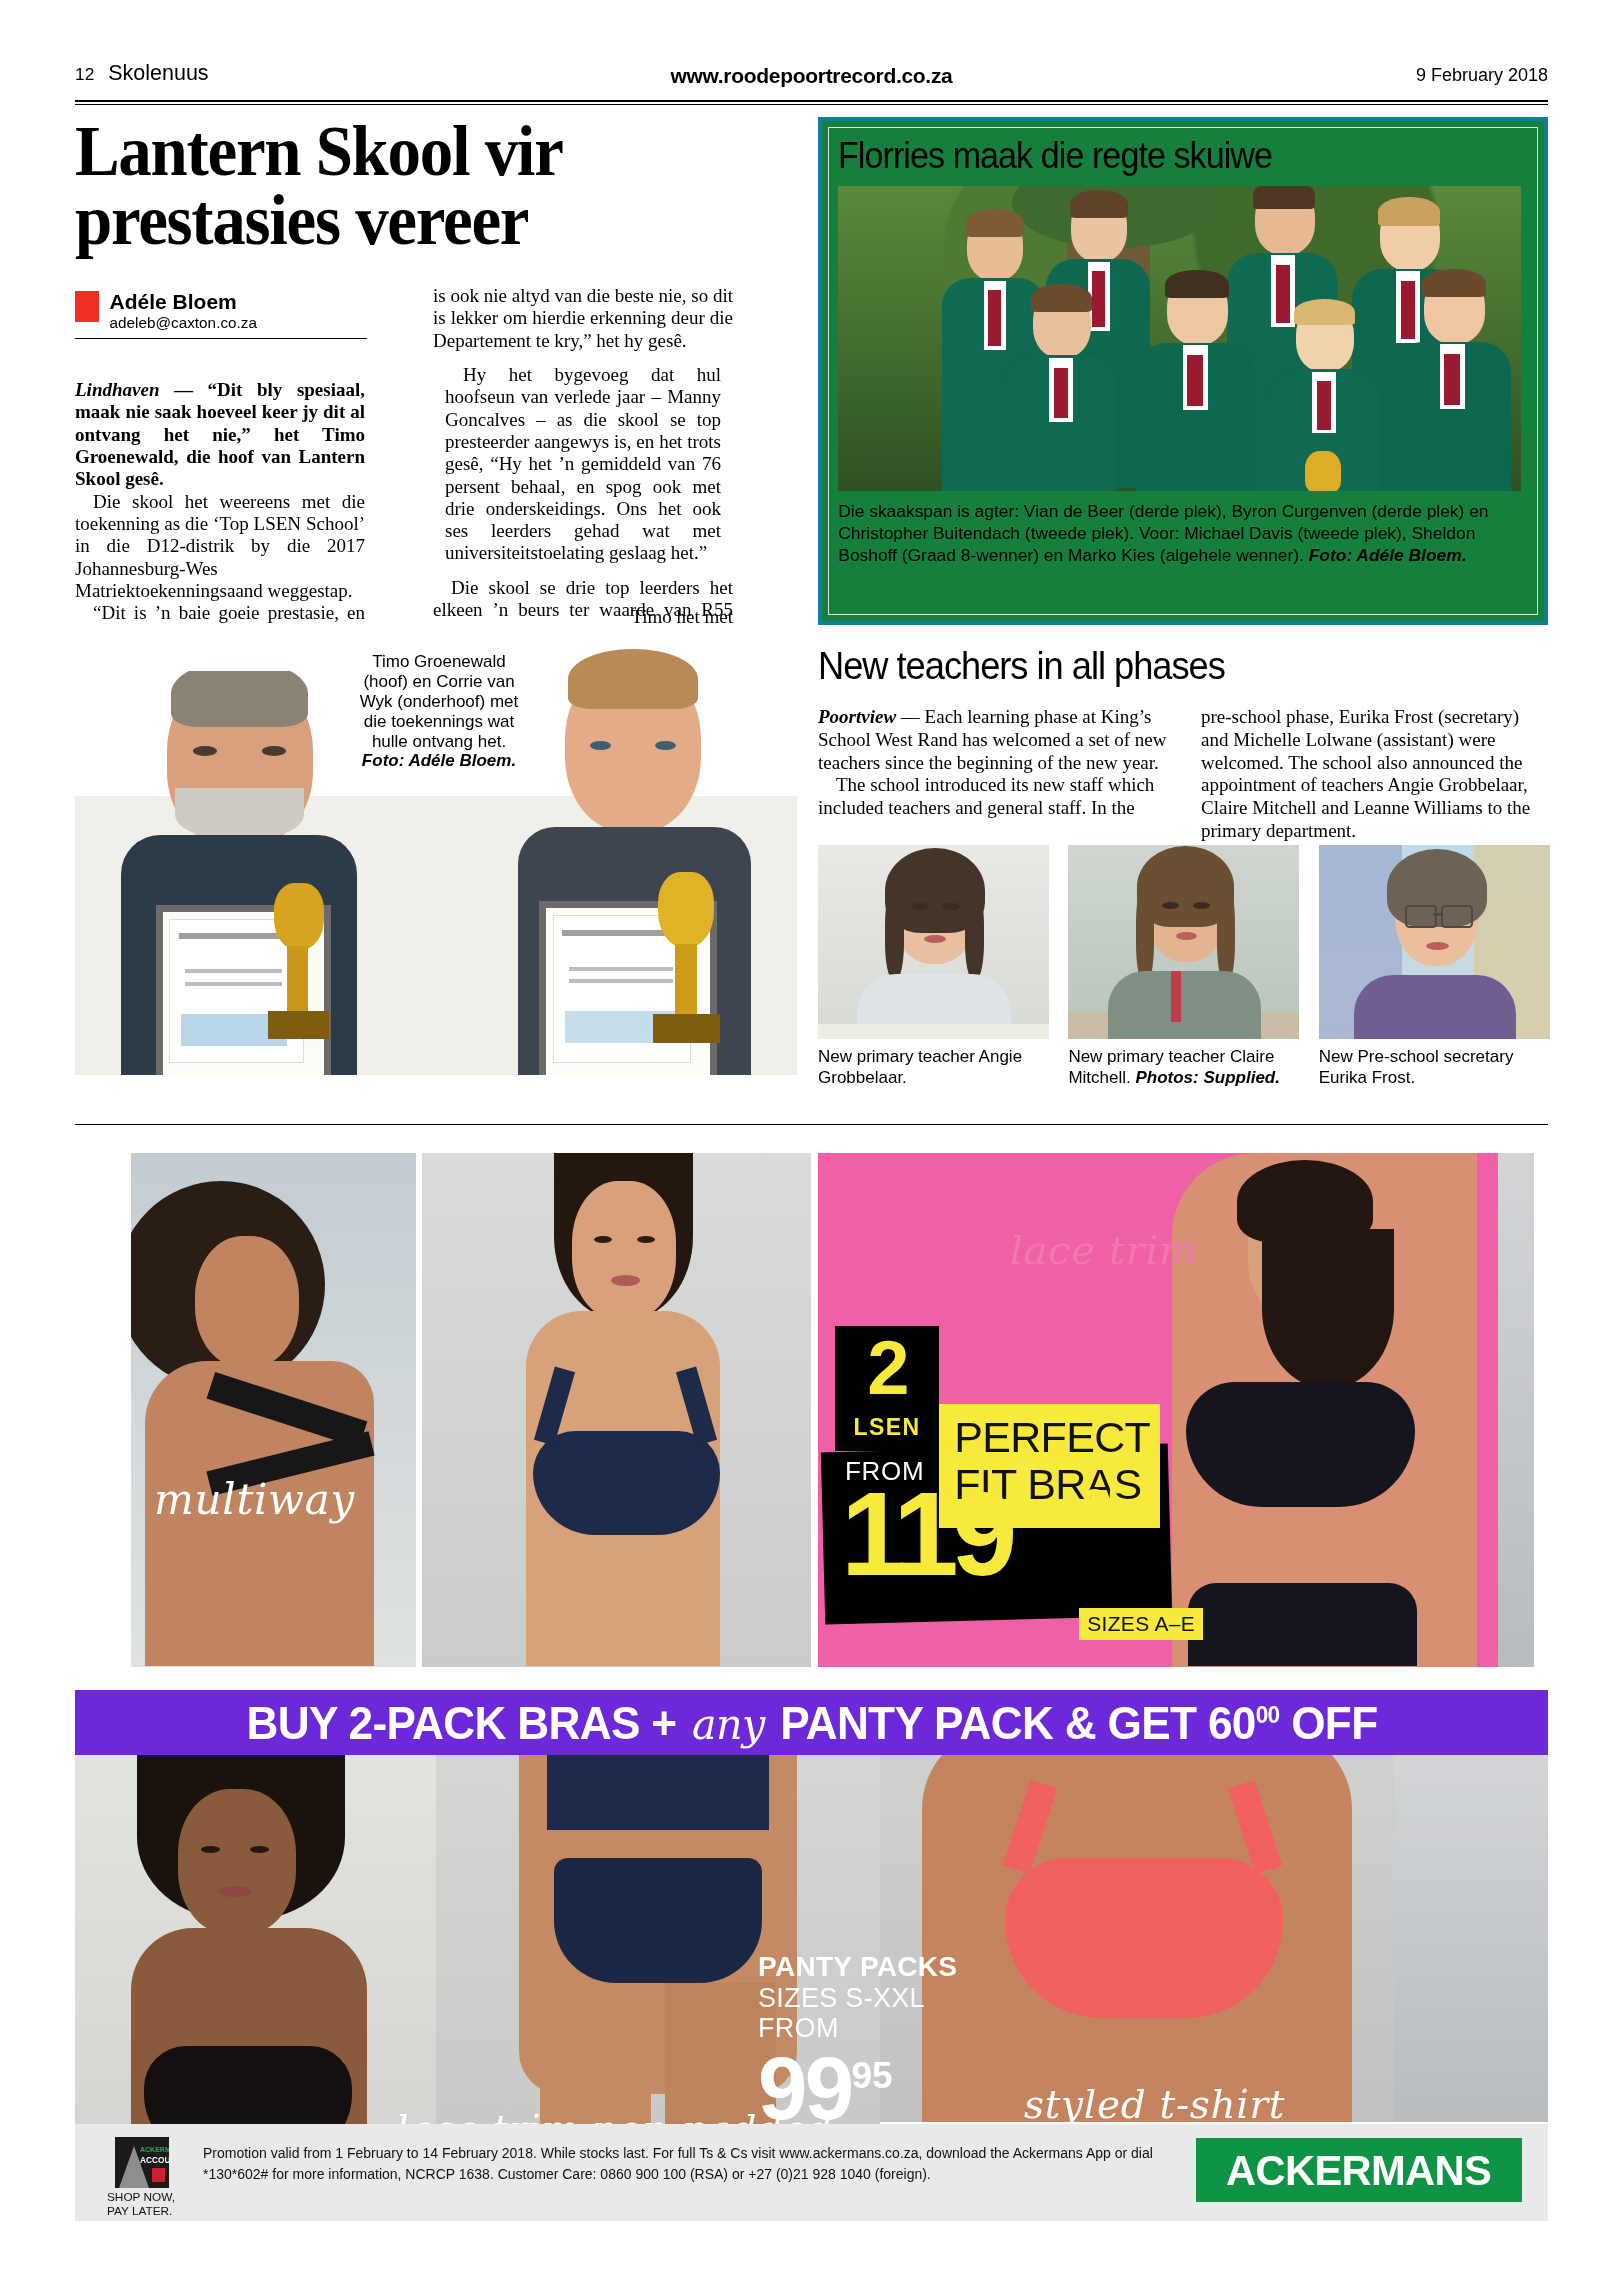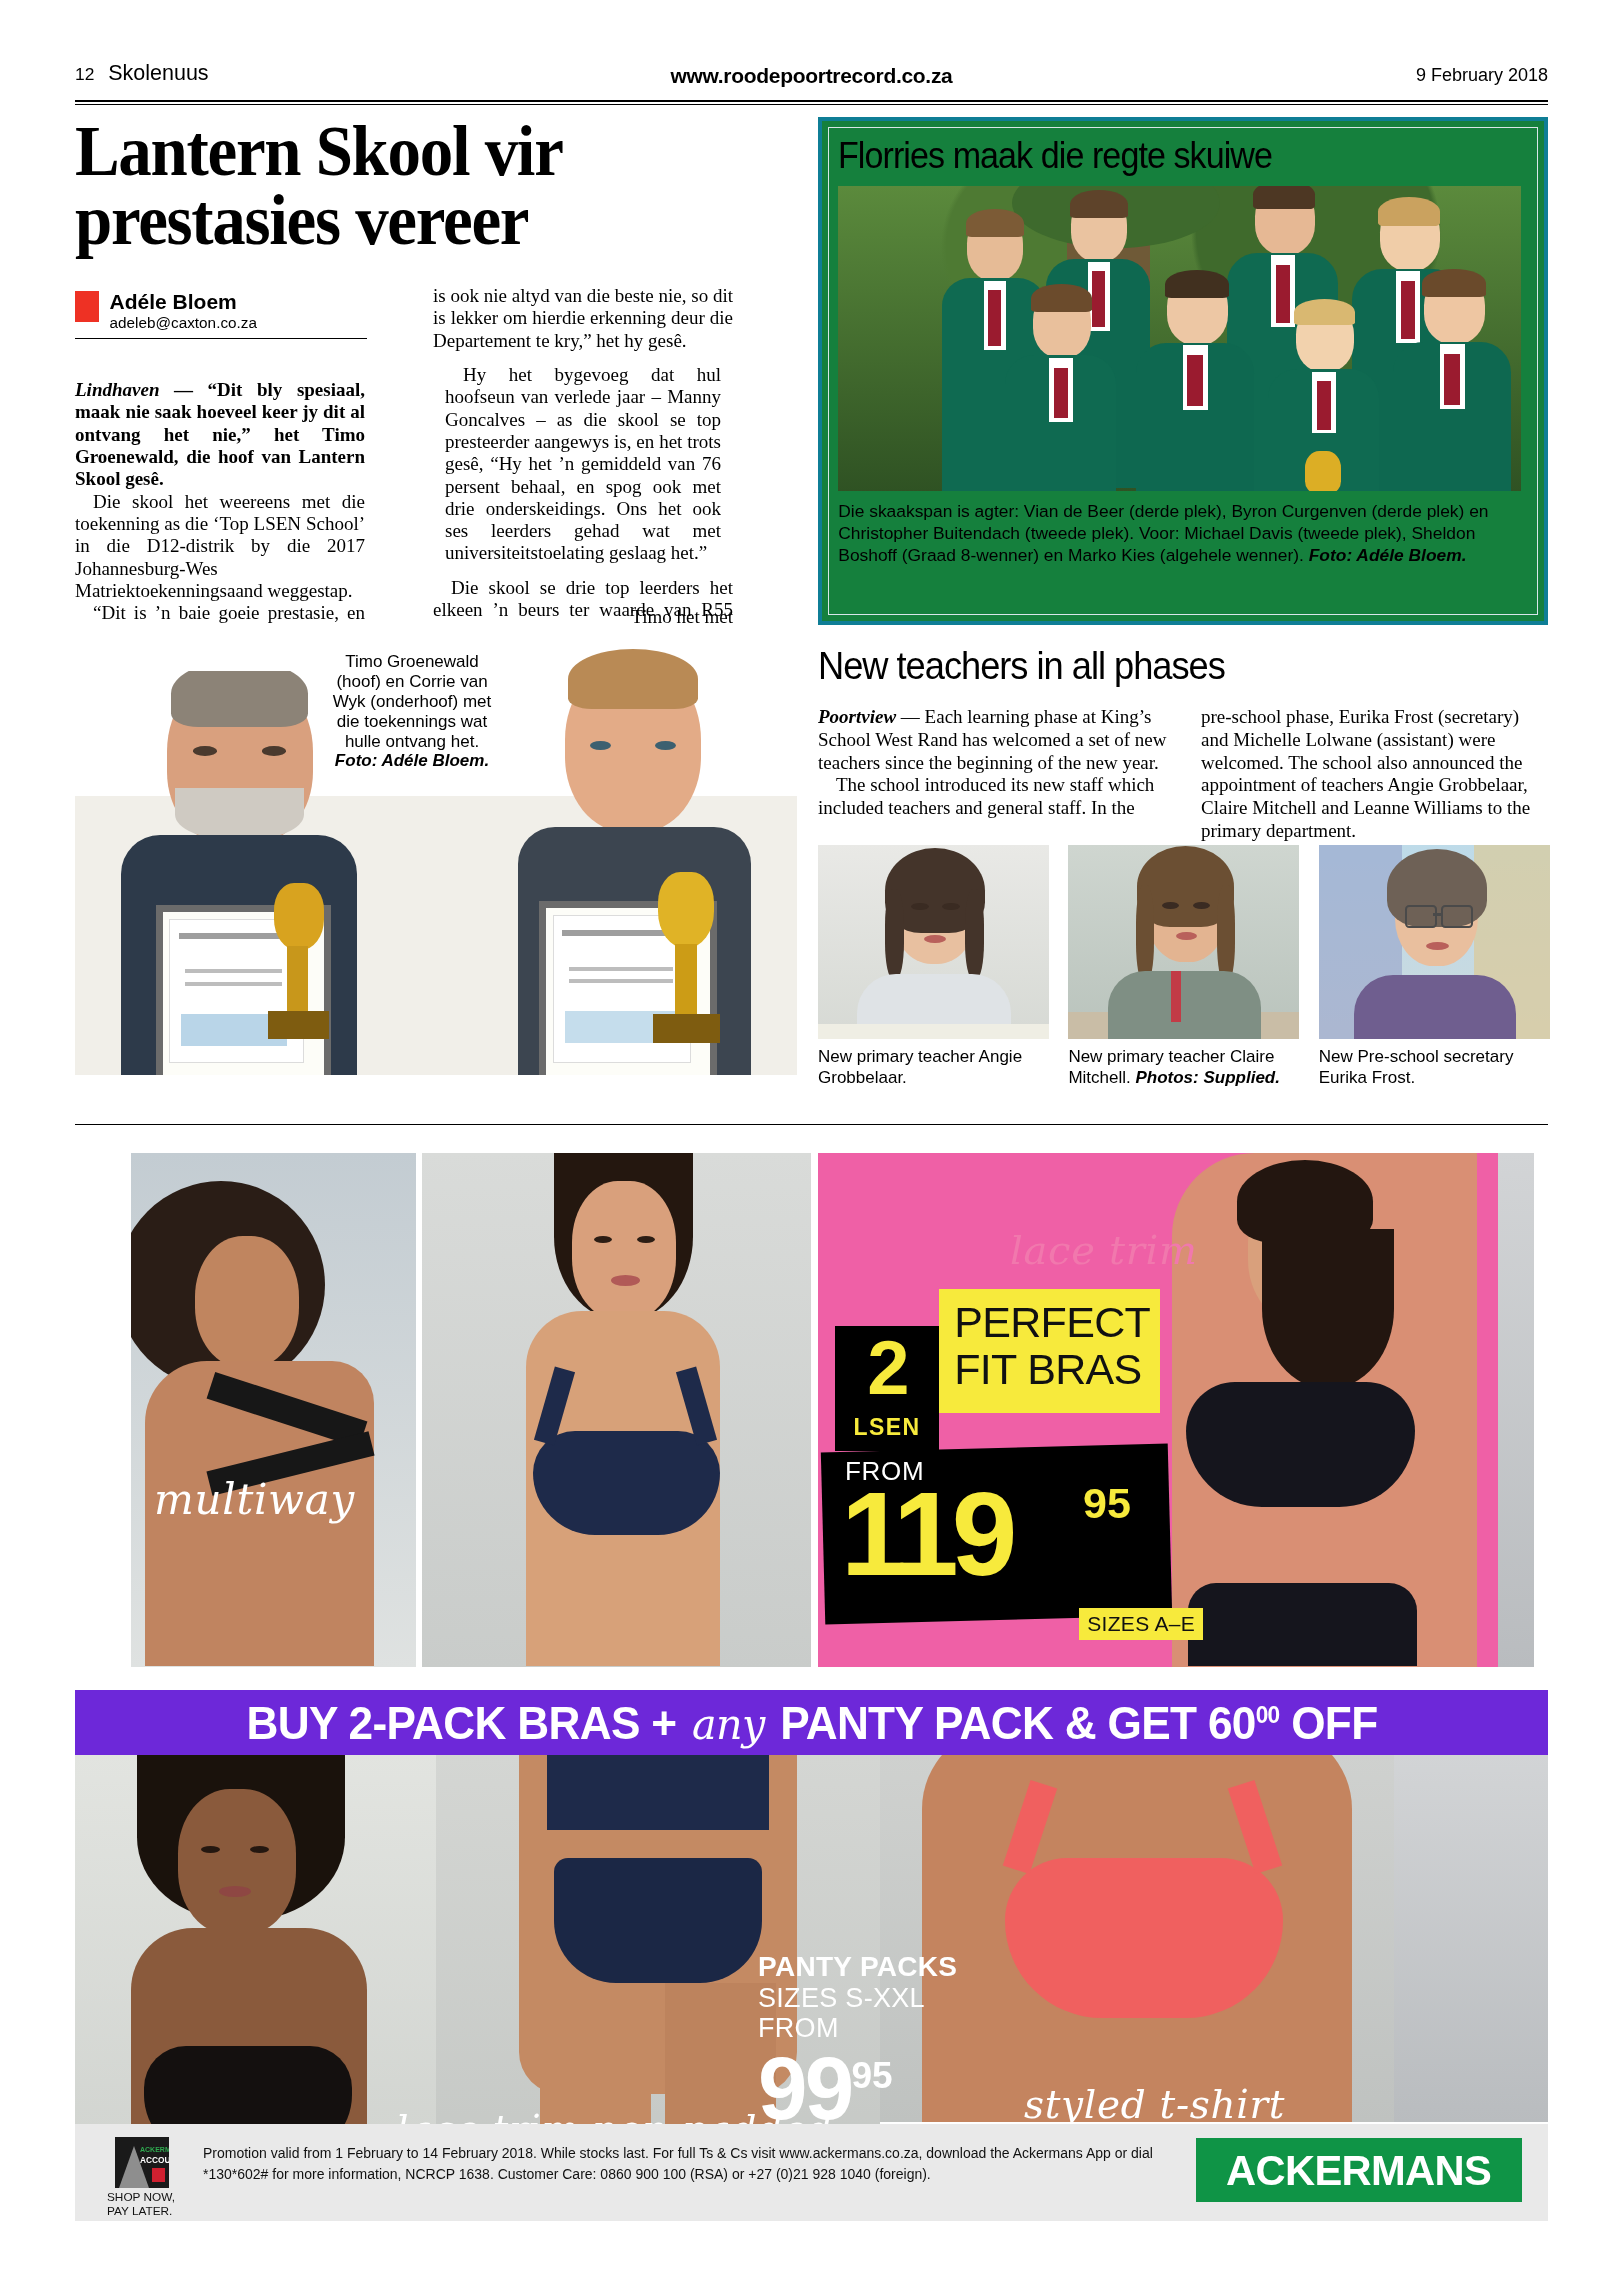--- a/index.html
+++ b/index.html
@@ -152,21 +152,21 @@
   .photo-men {
     position: absolute;
     left: 75px;
     top: 625px;
     width: 722px;
     height: 450px;
     overflow: hidden;
   }
   .photo-caption-mid {
     position: absolute;
-    left: 332px;
+    left: 359px;
     top: 652px;
     width: 160px;
     font-family: "Liberation Sans", sans-serif;
     font-size: 17px;
     line-height: 1.17;
     text-align: center;
     z-index: 5;
   }
   .photo-caption-mid b { font-style: italic; }
 
@@ -325,21 +325,21 @@
     left: 0; right: 0; bottom: 9.7px;
     text-align: center;
     font-family: "Liberation Sans", sans-serif;
     font-weight: bold;
     color: #f7ea3c;
     font-size: 23px;
     letter-spacing: 1.4px;
   }
   .deal-yellow {
     position: absolute;
-    left: 939px; top: 1289px;
+    left: 939px; top: 1404px;
     width: 221px; height: 124px;
     background: #f7ea3c;
     z-index: 20;
   }
   .deal-yellow-t1, .deal-yellow-t2 {
     position: absolute;
     left: 15.3px;
     font-family: "Liberation Sans", sans-serif;
     color: #111;
     font-size: 43px;

